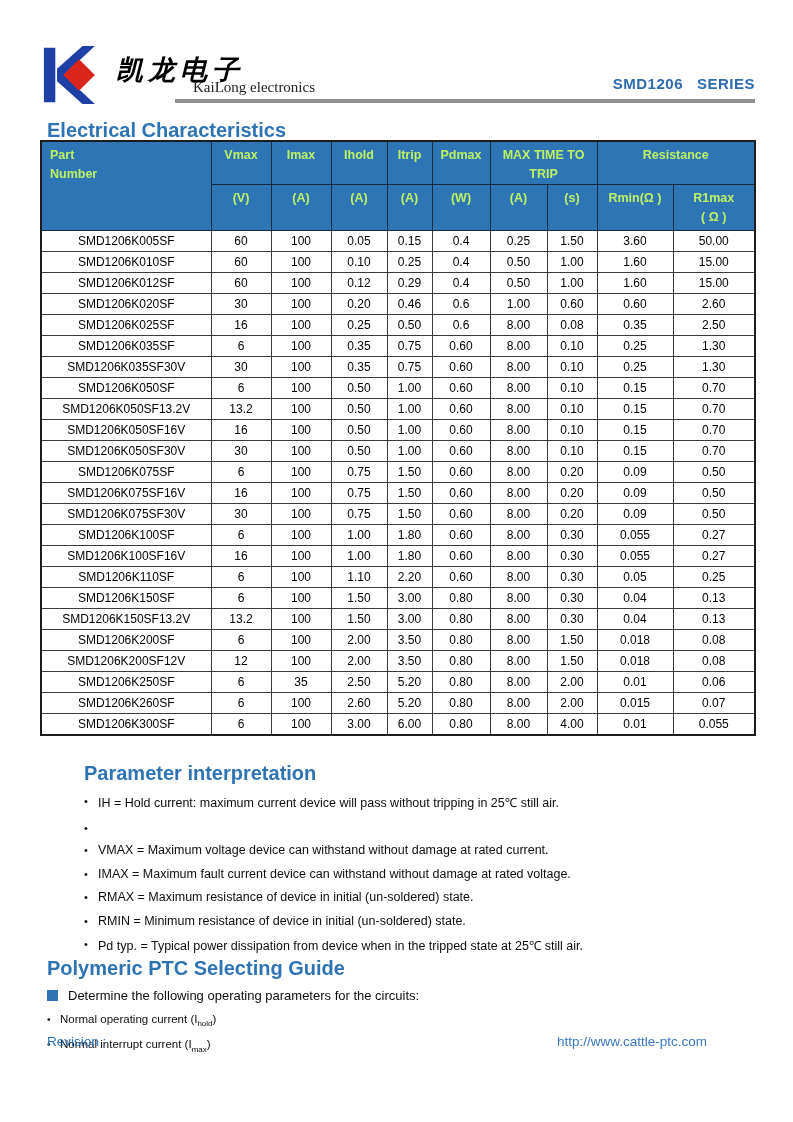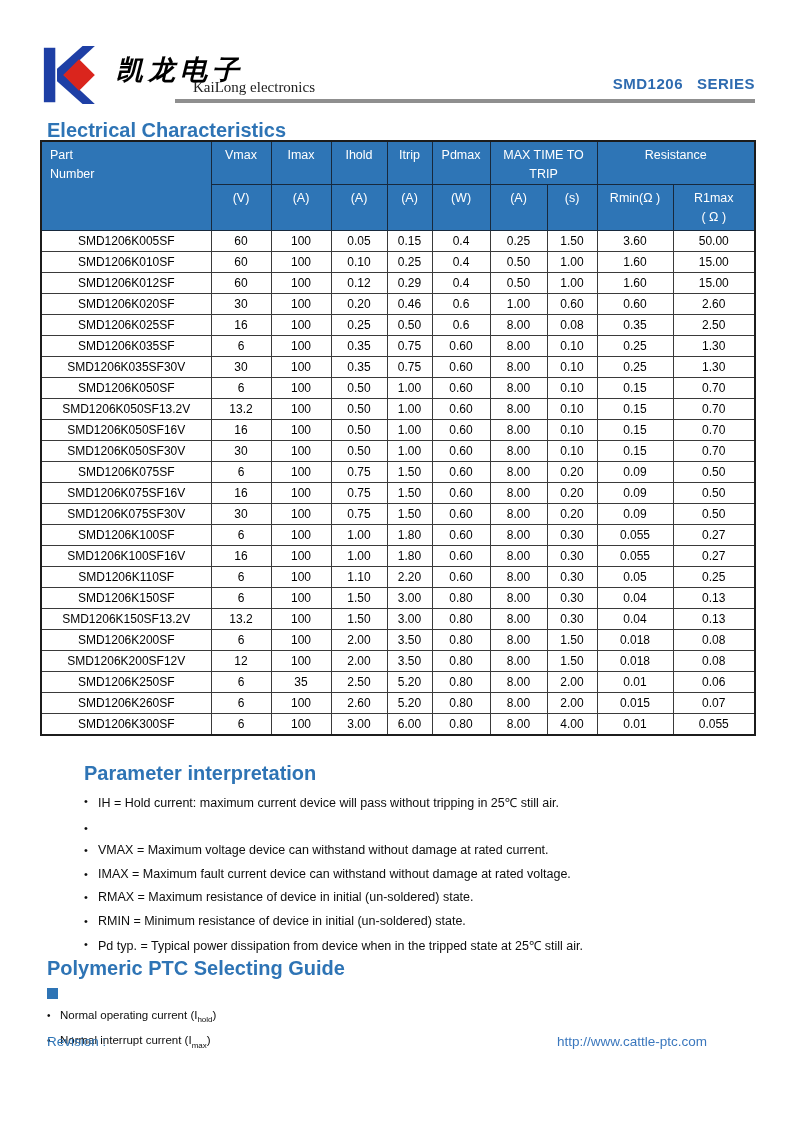--- a/index.html
+++ b/index.html
@@ -40,21 +40,21 @@
   .sec-title { font-size:20px; font-weight:bold; color:#2e74b5; }
   #elec-title { position:absolute; left:47px; top:119px; }
 
   
   .tbl-wrap { position:absolute; left:40px; top:140px; width:715px; }
   table {
     border-collapse:collapse; table-layout:fixed; width:714px;
     border:2px solid #1c1c1c;
   }
   thead th {
-    background:#2e75b6; color:#ffffff; font-weight:normal;
+    background:#2e75b6; color:#bef264; font-weight:bold;
     font-size:12.5px; border:1px solid #17293d;
     vertical-align:top; padding-top:4px; text-align:center;
     line-height:19px;
   }
   thead tr.units th { border-top:1px solid #ffffff; }
   th.part-h { text-align:left; padding-left:8px; border-top:none; }
   thead tr:first-child th { border-top:none; }
   tr.hrow1 { height:42px; }
   tr.units { height:46px; }
   tbody td {
@@ -469,20 +469,21 @@
         <span class="dot">•</span>
         <span>Pd typ. = Typical power dissipation from device when in the tripped state at 25℃  still air.</span>
       </div>
   </div>
 </div>
 
 <div id="guide-sec">
   <div class="sec-title">Polymeric PTC Selecting Guide</div>
   <div class="gintro">
     <span class="sq"></span>
+    <span>Determine the following operating parameters for the circuits:</span>
   </div>
   <div class="gbullet">
     <span class="dot">•</span>
     <span><span>Normal operating current (I</span><sub>hold</sub><span>)</span></span>
   </div>
   <div class="gbullet">
     <span class="dot">•</span>
     <span><span>Normal interrupt current (I</span><sub>max</sub><span>)</span></span>
   </div>
 </div>

